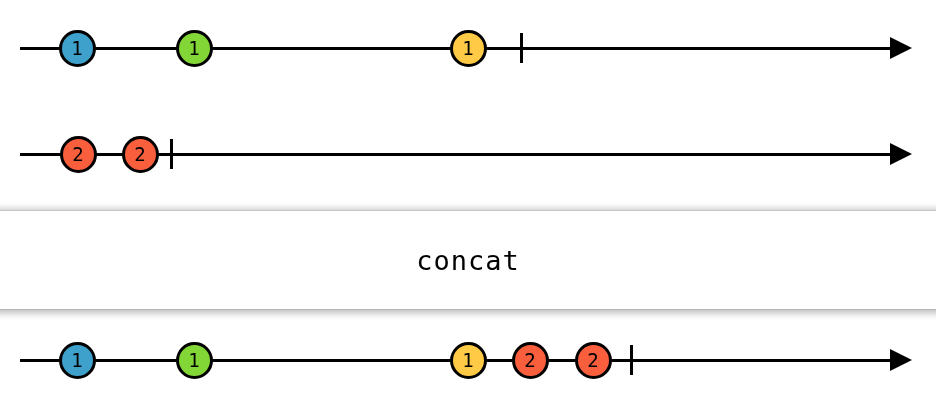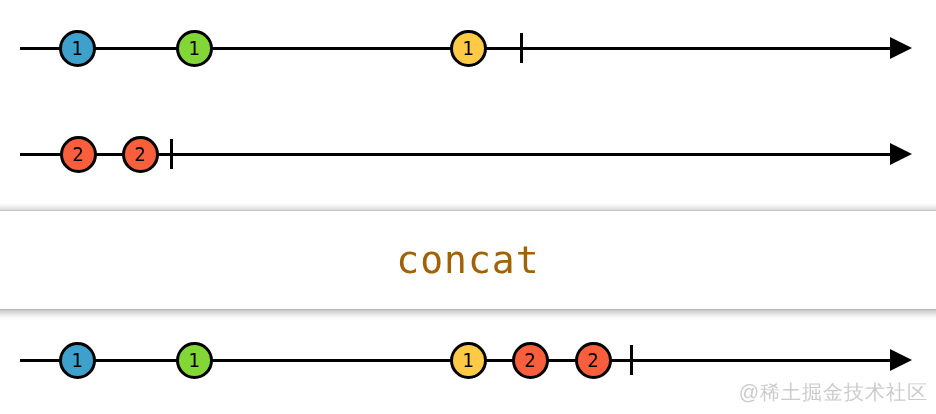--- a/index.html
+++ b/index.html
@@ -58,22 +58,22 @@
     background: #ffffff;
     border-top: 1px solid #c6c6c6;
     border-bottom: 1px solid #b5b5b5;
     box-shadow: 0 -3px 5px rgba(0,0,0,0.14), 0 4px 6px rgba(0,0,0,0.22);
     display: flex;
     align-items: center;
     justify-content: center;
   }
   .operator-label {
     font-family: "DejaVu Sans Mono", "Liberation Mono", monospace;
-    font-size: 38px;
-    color: #a16207;
+    font-size: 27px;
+    color: #000000;
     letter-spacing: 1px;
   }
   .watermark {
     position: absolute;
     right: 8px;
     bottom: 8px;
     font-family: "Liberation Sans", "DejaVu Sans", sans-serif;
     font-size: 20px;
     color: #cbcbcb;
     letter-spacing: 1px;
@@ -82,21 +82,20 @@
 </style>
 </head>
 <body>
 
 <div id="stage">
 
   <div class="operator-band">
     <span class="operator-label">concat</span>
   </div>
 
-  <div class="watermark">@稀土掘金技术社区</div>
 
 <div class="timeline">
       <div class="axis-line" style="left: 20px; top: 46.5px; width: 878px; background: rgb(0, 0, 0);"></div>
       <div class="arrow-head" style="left: 890px; top: 37px; border-left-color: rgb(0, 0, 0);"></div>
       <div class="complete-tick" style="left: 519.5px; top: 33px; background: rgb(0, 0, 0);"></div>
       <div class="marble" style="left: 58.5px; top: 29.5px; background: rgb(62, 161, 203);">1</div>
       <div class="marble" style="left: 175.5px; top: 29.5px; background: rgb(130, 215, 54);">1</div>
       <div class="marble" style="left: 449.5px; top: 29.5px; background: rgb(255, 203, 70);">1</div>
     </div>
     <div class="timeline">

